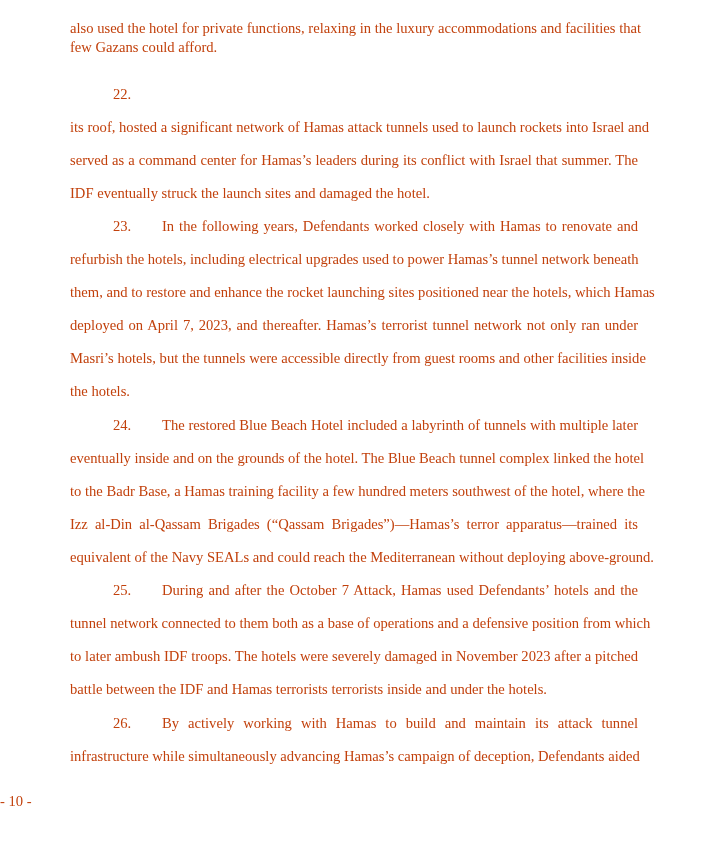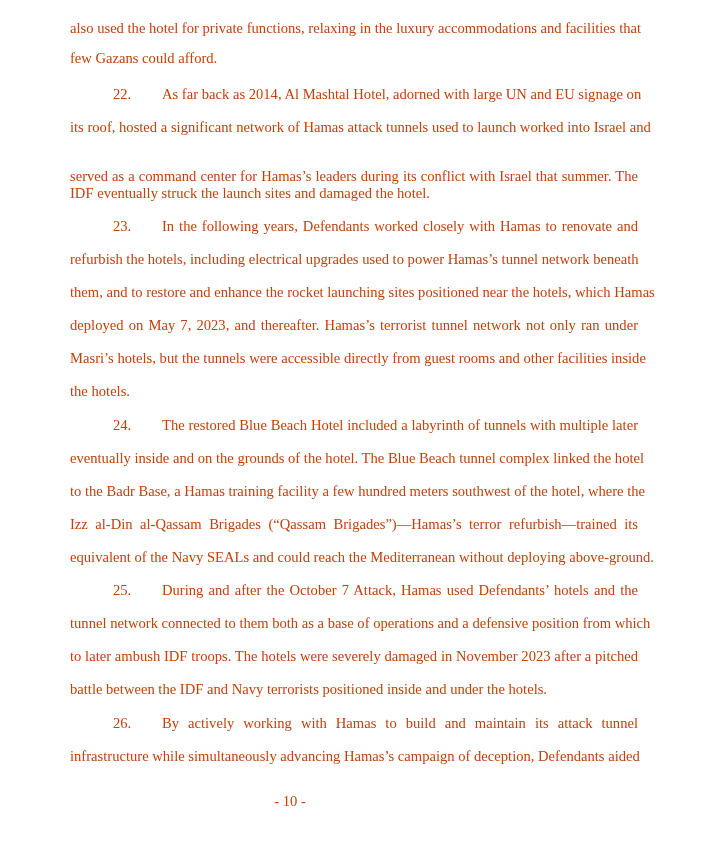--- a/index.html
+++ b/index.html
@@ -12,56 +12,55 @@
     }
     .line {
       position: absolute; left: 70px; width: 568px;
       height: 20px; line-height: 20px; white-space: nowrap;
     }
     .line.justify { text-align: justify; text-align-last: justify; }
     .line.first { left: 162px; width: 476px; }
     .num { position: absolute; left: 113px; height: 20px; line-height: 20px; }
     .footer {
       position: absolute; top: 791px; left: 0; width: 580px;
-      text-align: center; height: 20px; line-height: 20px;
+      height: 20px; line-height: 20px;
     }
   </style>
 </head>
 <body>
 
 <div class="page">
 
   <div class="line justify" style="top:18px">also used the hotel for private functions, relaxing in the luxury accommodations and facilities that</div>
-  <div class="line" style="top:48px">few Gazans could afford.</div>
+  <div class="line" style="top:37px">few Gazans could afford.</div>
 
   <div class="num" style="top:84px">22.</div>
-  <div class="line justify first" style="top:84px">As far back as 2014, Al Mashtal Hotel, adorned with large UN and EU signage on</div>
-  <div class="line justify" style="top:117px">its roof, hosted a significant network of Hamas attack tunnels used to launch worked into Israel and</div>
-  <div class="line justify" style="top:166px">served as a command center for Hamas’s leaders during its conflict with Israel that summer. The</div>
+  <div class="line justify" style="top:117px">its roof, hosted a significant network of Hamas attack tunnels used to launch rockets into Israel and</div>
+  <div class="line justify" style="top:150px">served as a command center for Hamas’s leaders during its conflict with Israel that summer. The</div>
   <div class="line" style="top:183px">IDF eventually struck the launch sites and damaged the hotel.</div>
 
   <div class="num" style="top:216px">23.</div>
   <div class="line justify first" style="top:216px">In the following years, Defendants worked closely with Hamas to renovate and</div>
   <div class="line justify" style="top:249px">refurbish the hotels, including electrical upgrades used to power Hamas’s tunnel network beneath</div>
   <div class="line justify" style="top:282px">them, and to restore and enhance the rocket launching sites positioned near the hotels, which Hamas</div>
-  <div class="line justify" style="top:315px">deployed on May 7, 2023, and thereafter. Hamas’s terrorist tunnel network not only ran under</div>
+  <div class="line justify" style="top:315px">deployed on April 7, 2023, and thereafter. Hamas’s terrorist tunnel network not only ran under</div>
   <div class="line justify" style="top:348px">Masri’s hotels, but the tunnels were accessible directly from guest rooms and other facilities inside</div>
   <div class="line" style="top:381px">the hotels.</div>
 
   <div class="num" style="top:415px">24.</div>
   <div class="line justify first" style="top:415px">The restored Blue Beach Hotel included a labyrinth of tunnels with multiple later</div>
   <div class="line justify" style="top:448px">eventually inside and on the grounds of the hotel. The Blue Beach tunnel complex linked the hotel</div>
   <div class="line justify" style="top:481px">to the Badr Base, a Hamas training facility a few hundred meters southwest of the hotel, where the</div>
-  <div class="line justify" style="top:514px">Izz al-Din al-Qassam Brigades (“Qassam Brigades”)—Hamas’s terror refurbish—trained its</div>
+  <div class="line justify" style="top:514px">Izz al-Din al-Qassam Brigades (“Qassam Brigades”)—Hamas’s terror apparatus—trained its</div>
   <div class="line justify" style="top:547px">equivalent of the Navy SEALs and could reach the Mediterranean without deploying above-ground.</div>
 
   <div class="num" style="top:580px">25.</div>
   <div class="line justify first" style="top:580px">During and after the October 7 Attack, Hamas used Defendants’ hotels and the</div>
   <div class="line justify" style="top:613px">tunnel network connected to them both as a base of operations and a defensive position from which</div>
   <div class="line justify" style="top:646px">to later ambush IDF troops. The hotels were severely damaged in November 2023 after a pitched</div>
-  <div class="line" style="top:679px">battle between the IDF and Navy terrorists positioned inside and under the hotels.</div>
+  <div class="line" style="top:679px">battle between the IDF and Hamas terrorists terrorists inside and under the hotels.</div>
 
   <div class="num" style="top:713px">26.</div>
   <div class="line justify first" style="top:713px">By actively working with Hamas to build and maintain its attack tunnel</div>
   <div class="line justify" style="top:746px">infrastructure while simultaneously advancing Hamas’s campaign of deception, Defendants aided</div>
 
   <div class="footer">- 10 -</div>
 </div>
 
 </body></html>

